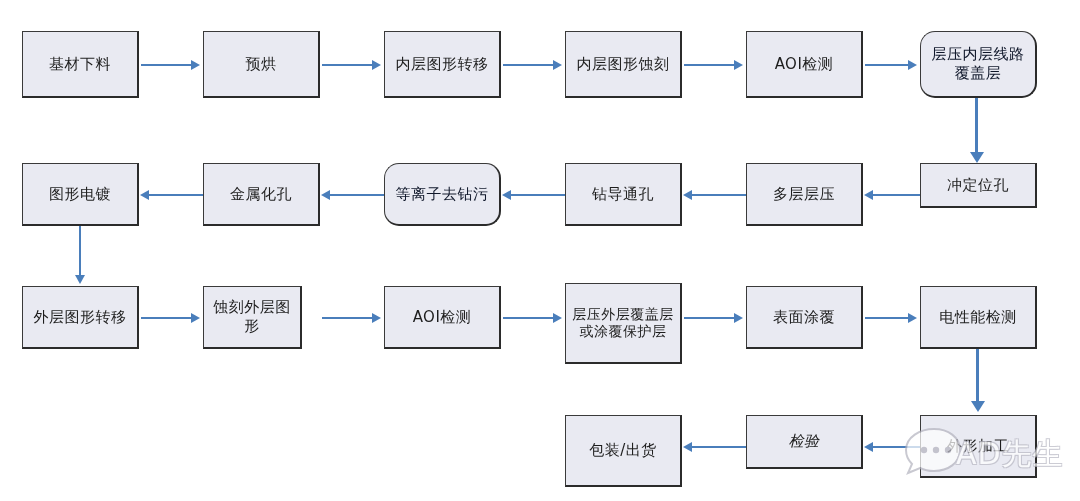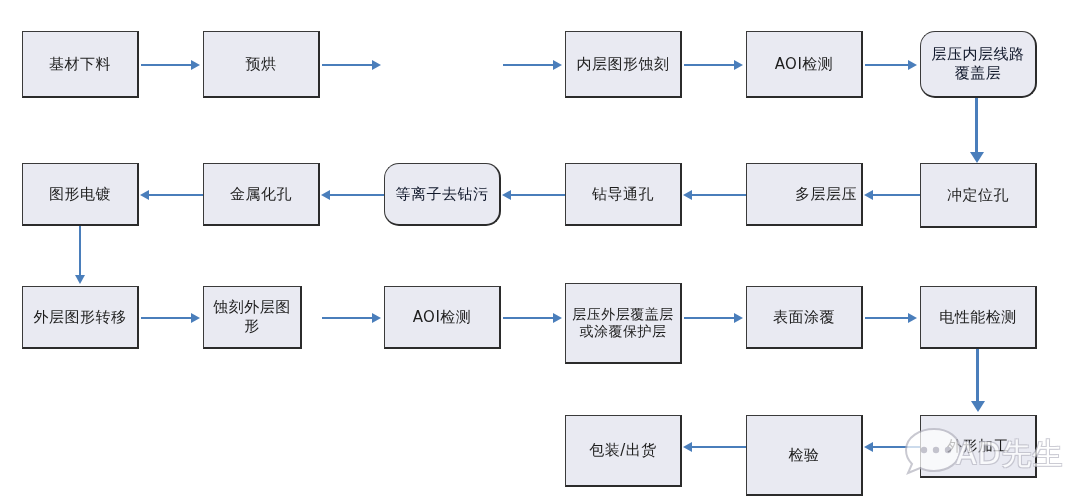--- a/index.html
+++ b/index.html
@@ -105,20 +105,23 @@
 <body>
 
 <div id="canvas">
 
   <div class="node" style="left:22px;  top:31px; width:117px; height:67px;">
       <span>基材下料</span>
     </div>
   <div class="node" style="left:203px; top:31px; width:117px; height:67px;">
       <span>预烘</span>
     </div>
+  <div class="node" style="left:384px; top:31px; width:117px; height:67px;">
+      <span>内层图形转移</span>
+    </div>
   <div class="node" style="left:565px; top:31px; width:117px; height:67px;">
       <span>内层图形蚀刻</span>
     </div>
   <div class="node" style="left:746px; top:31px; width:117px; height:67px;">
       <span>AOI检测</span>
     </div>
   <div class="node red" style="left:920px; top:31px; width:117px; height:67px;">
       <span>层压内层线路覆盖层</span>
     </div>
 
@@ -145,24 +148,24 @@
     </div>
   <div class="node" style="left:203px; top:163px; width:117px; height:63px;">
       <span>金属化孔</span>
     </div>
   <div class="node" style="left:565px; top:163px; width:117px; height:63px;">
       <span>钻导通孔</span>
     </div>
   <div class="node red" style="left:384px; top:163px; width:117px; height:63px;">
       <span>等离子去钻污</span>
     </div>
-  <div class="node" style="left:746px; top:163px; width:117px; height:63px;justify-content:flex-end;">
+  <div class="node" style="left:746px; top:163px; width:117px; height:63px;">
       <span>多层层压</span>
     </div>
-  <div class="node" style="left:920px; top:163px; width:117px; height:65px;">
+  <div class="node" style="left:920px; top:163px; width:117px; height:45px;">
       <span>冲定位孔</span>
     </div>
 
   <div class="conn-h" style="left:873px; top:194px; width:47px;"></div>
   <div class="arrow left" style="left:864px; top:190px;"></div>
 
   <div class="conn-h" style="left:692px; top:194px; width:54px;"></div>
   <div class="arrow left" style="left:683px; top:190px;"></div>
 
   <div class="conn-h" style="left:511px; top:194px; width:54px;"></div>
@@ -210,21 +213,21 @@
 
   <div class="conn-h" style="left:865px; top:317px; width:45px;"></div>
   <div class="arrow right" style="left:908px; top:313px;"></div>
 
   <div class="conn-v thick" style="left:976px; top:349px; height:58px;"></div>
   <div class="arrow down big" style="left:971px; top:401px;"></div>
 
   <div class="node" style="left:565px; top:415px; width:117px; height:72px;">
       <span>包装/出货</span>
     </div>
-  <div class="node" style="left:746px; top:415px; width:117px; height:81px;">
+  <div class="node" style="left:746px; top:415px; width:117px; height:54px;font-style:italic;">
       <span>检验</span>
     </div>
   <div class="node" style="left:920px; top:415px; width:117px; height:63px;">
       <span>外形加工</span>
     </div>
 
   <div class="conn-h" style="left:873px; top:446px; width:47px;"></div>
   <div class="arrow left" style="left:864px; top:442px;"></div>
 
   <div class="conn-h" style="left:692px; top:446px; width:54px;"></div>

